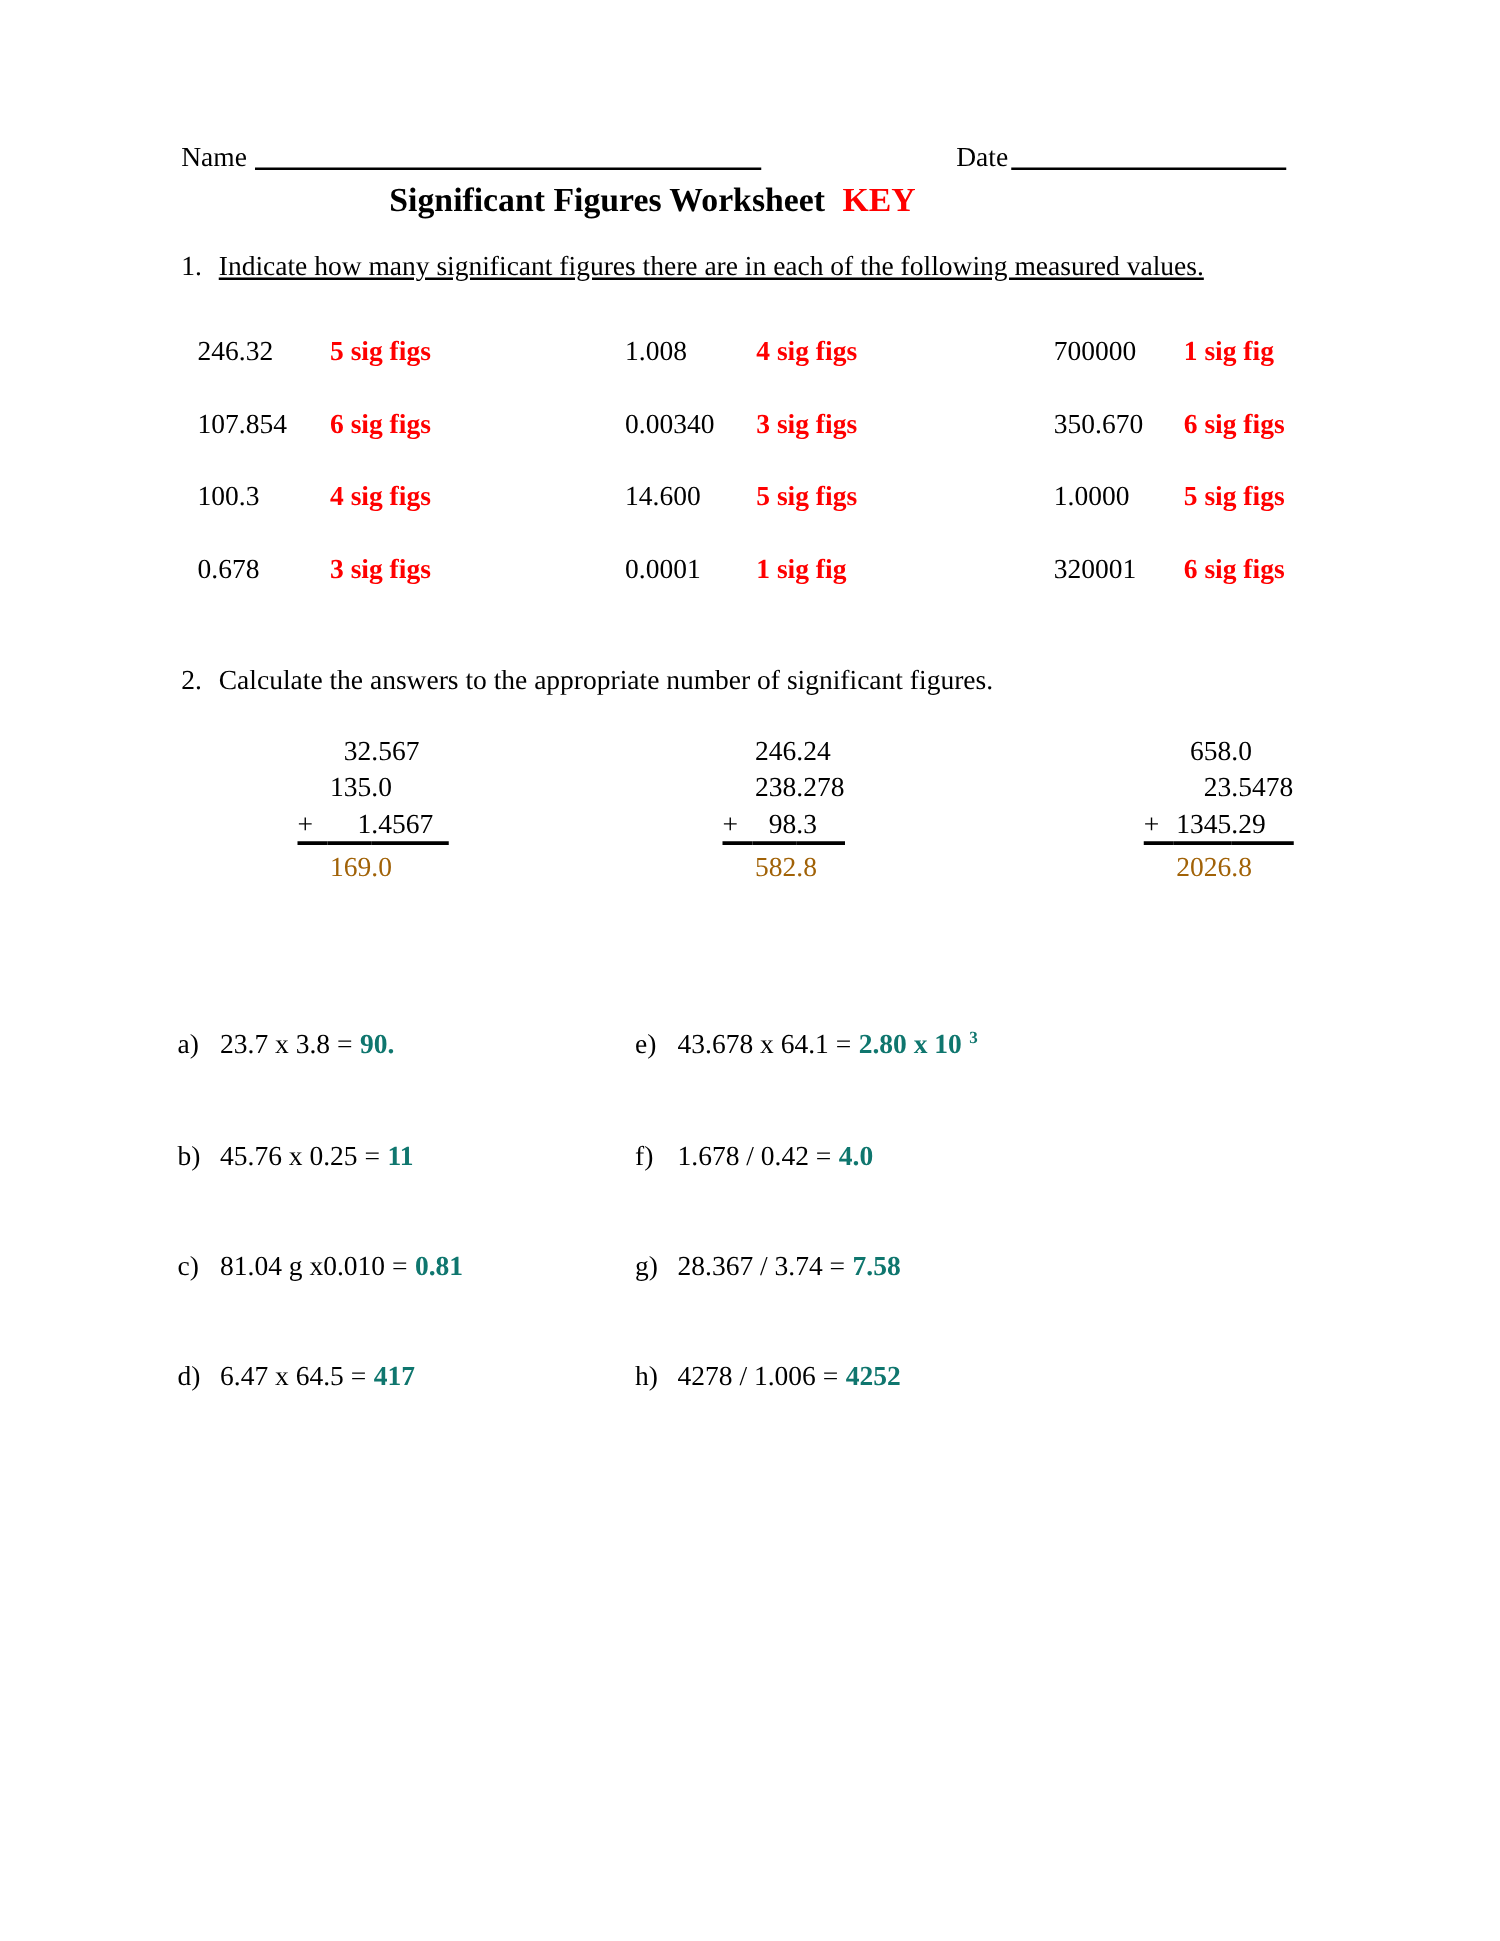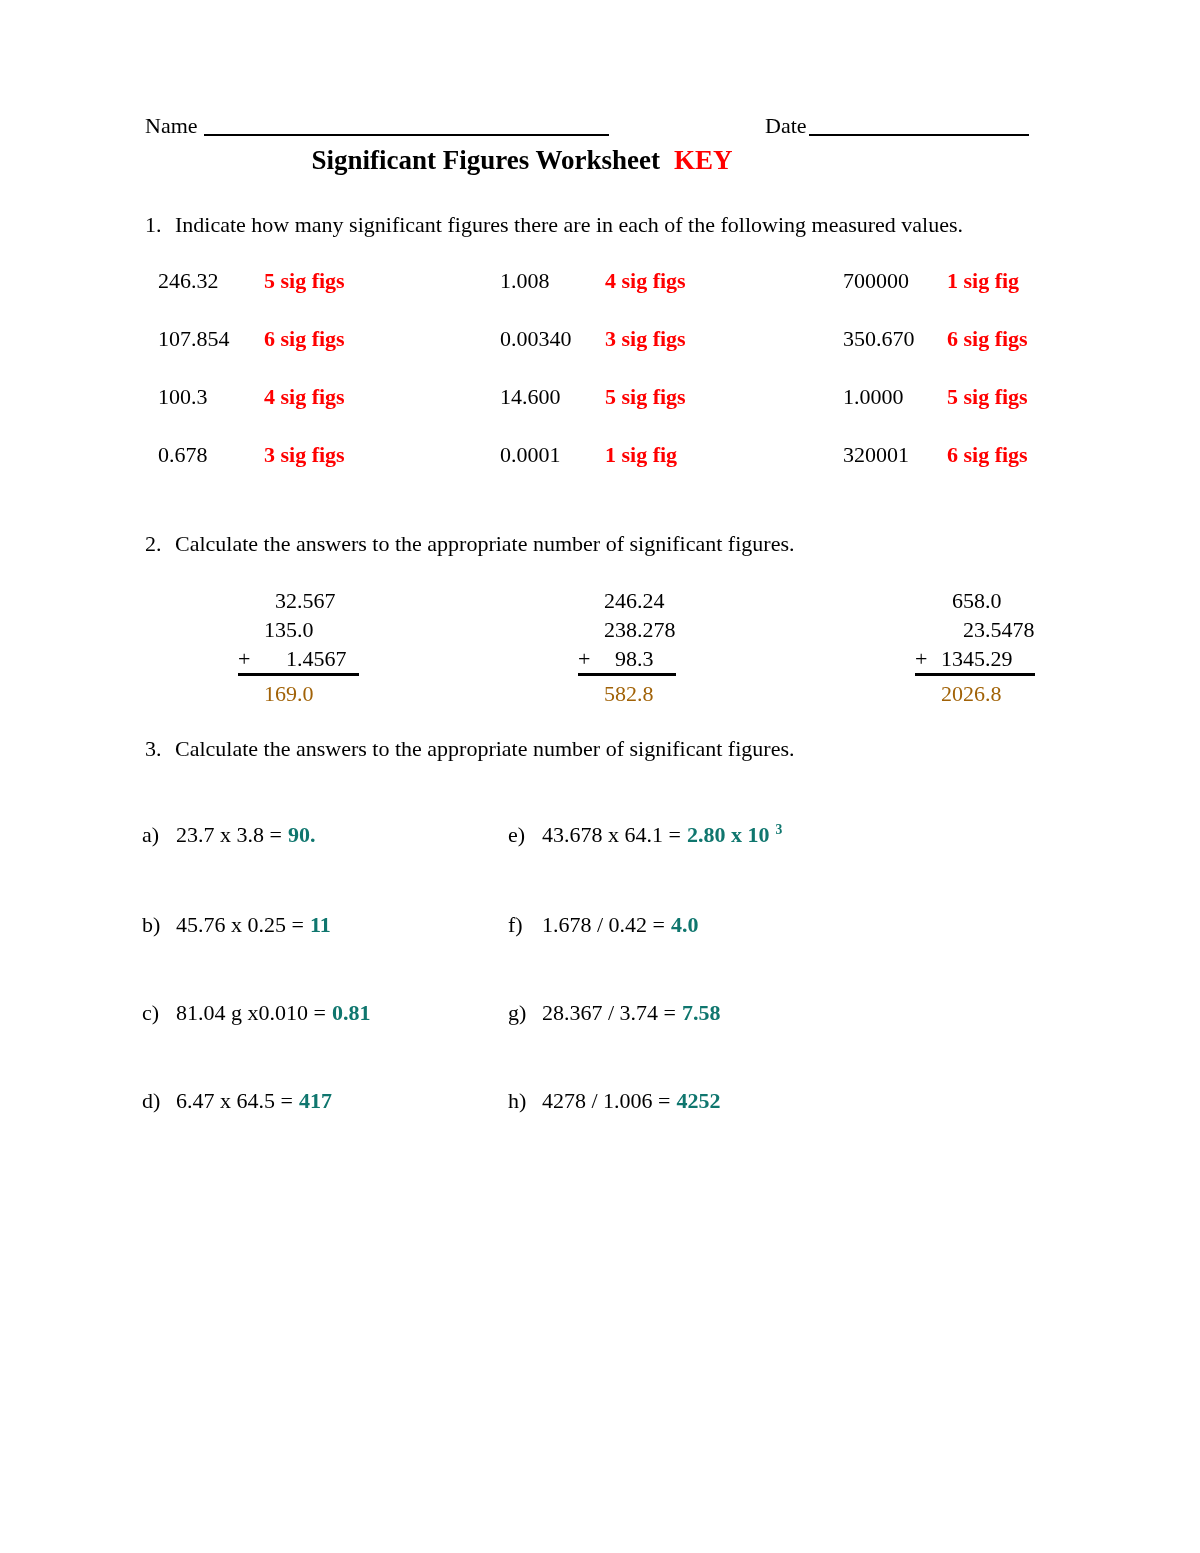--- a/index.html
+++ b/index.html
@@ -80,21 +80,21 @@
     <span>Name</span><span class="fill-line name-line"></span>
   </div>
   <div class="abs" style="top:113px; left:765px;">
     <span>Date</span><span class="fill-line date-line"></span>
   </div>
 
   <div class="abs title">
     <span>Significant Figures Worksheet</span><span class="key">KEY</span>
   </div>
 
-  <div class="abs qheading" style="top:212px;">
+  <div class="abs qheading" style="top:200px;text-decoration:underline;">
     <span class="qnum">1.</span><span>Indicate how many significant figures there are in each of the following measured values.</span>
   </div>
 
   <div class="abs q1grid">
 
     <span>246.32</span>
     <span class="ans">5 sig figs</span>
     <span>1.008</span>
     <span class="ans">4 sig figs</span>
     <span>700000</span>
@@ -194,23 +194,20 @@
       <td class="frac">.29</td>
     </tr>
     <tr class="sum">
       <td class="sign"></td>
       <td class="int">2026</td>
       <td class="frac">.8</td>
     </tr>
   </tbody>
     </table>
 
-  <div class="abs qheading" style="top:736px;">
-    <span class="qnum">3.</span><span>Calculate the answers to the appropriate number of significant figures.</span>
-  </div>
 
   <div class="item" style="top:822px; left:142px;">
     <span class="lbl">a)</span><span>23.7 x 3.8  =</span><span class="ansx">90.</span>
   </div>
   <div class="item" style="top:822px; left:508px;">
     <span class="lbl">e)</span><span>43.678 x 64.1 =</span><span class="ansx">2.80 x 10</span><sup class="ansx">3</sup>
   </div>
 
   <div class="item" style="top:912px; left:142px;">
     <span class="lbl">b)</span><span>45.76 x 0.25 =</span><span class="ansx">11</span>

